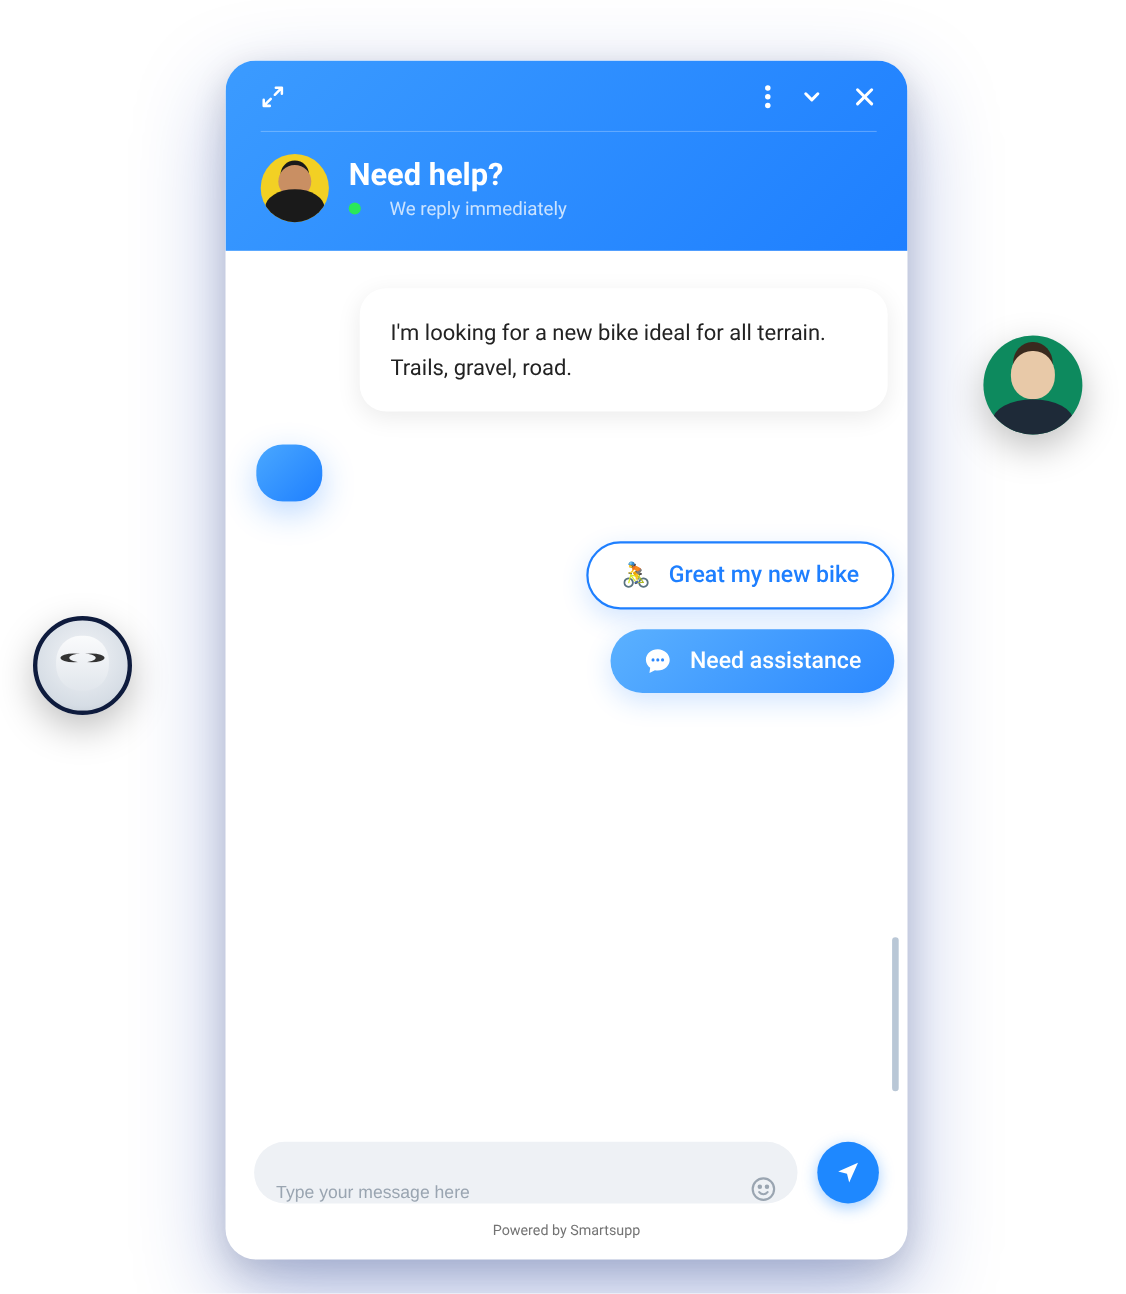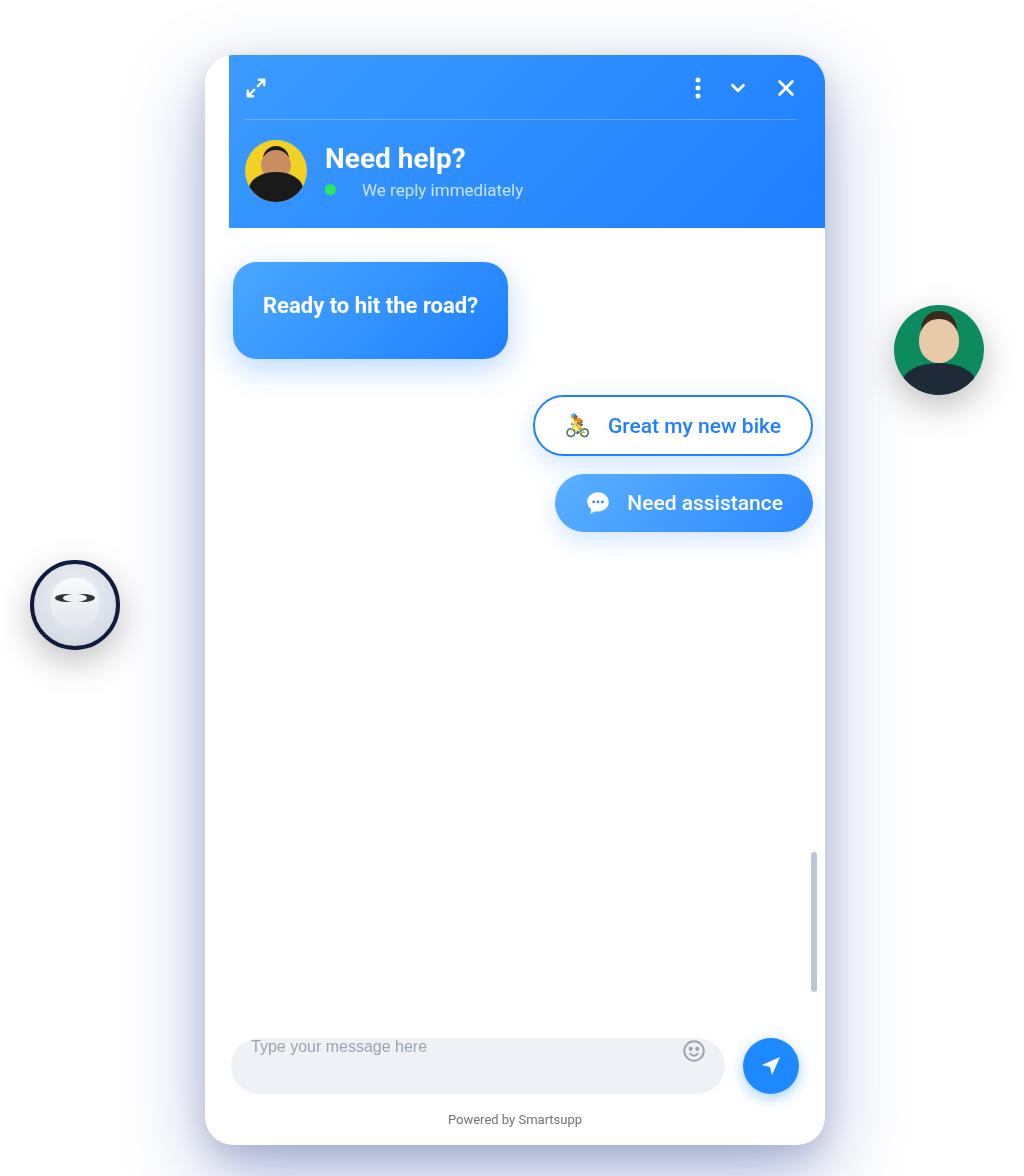--- a/index.html
+++ b/index.html
@@ -18,23 +18,22 @@
       height: 1090px;
       background: #fff;
       border-radius: 28px;
       box-shadow: 0 30px 80px rgba(30, 64, 175, 0.35), 0 10px 30px rgba(0,0,0,0.15);
       display: flex;
       flex-direction: column;
       overflow: hidden;
     }
     .chat-header {
       background: linear-gradient(135deg, #3b9bff 0%, #1e7fff 100%);
-      padding: 22px 28px 26px 16px;
+      padding: 22px 28px 26px 32px;
       color: #fff;
-      margin-left: 24px;
     }
     .header-top {
       display: flex;
       align-items: center;
       justify-content: space-between;
       margin-bottom: 20px;
     }
     .expand-icon { color: #fff; cursor: pointer; }
     .header-top-right { display: flex; align-items: center; gap: 26px; }
     .icon-btn { color: #fff; cursor: pointer; display: inline-flex; }
@@ -100,21 +99,21 @@
     .quick-reply.filled {
       background: linear-gradient(135deg, #5bb1ff 0%, #2b88ff 100%); color: #fff; justify-content: space-between;
     }
     .qr-emoji { font-size: 22px; }
     .chat-input-area {
       padding: 16px 26px 10px 26px;
       display: flex; align-items: center; gap: 18px;
     }
     .input-wrap {
       flex: 1; background: #eef1f5; border-radius: 999px;
-      display: flex; align-items: flex-start; padding: 0 18px 0 20px;
+      display: flex; align-items: flex-end; padding: 0 18px 0 20px;
       height: 56px;
     }
     .msg-input {
       flex: 1; border: none; background: transparent; outline: none;
       font-size: 16px; color: #333;
     }
     .msg-input::placeholder { color: #9aa5b1; }
     .emoji-btn { color: #9aa5b1; cursor: pointer; display: inline-flex; }
     .send-btn {
       width: 56px; height: 56px; border-radius: 50%;
@@ -203,24 +202,26 @@
         <div class="header-title">Need help?</div>
         <div class="header-status">
           <span class="status-dot"></span>
           <span class="status-text">We reply immediately</span>
         </div>
       </div>
     </div>
   </div>
 
   <div class="chat-body">
+    <div class="msg-row right">
+      <div class="bubble-white">I'm looking for a new bike ideal for all terrain. Trails, gravel, road.</div>
+    </div>
 
     <div class="msg-row left">
       <div class="bubble-blue">
-        <div class="bubble-blue-title">Ready to hit the road?</div>
       </div>
     </div>
 
     <div class="quick-replies">
       <div class="quick-reply outline">
         <span class="qr-emoji">🚴</span>
         <span>Great my new bike</span>
       </div>
       <div class="quick-reply filled">
         <span class="chat-icon-svg">

